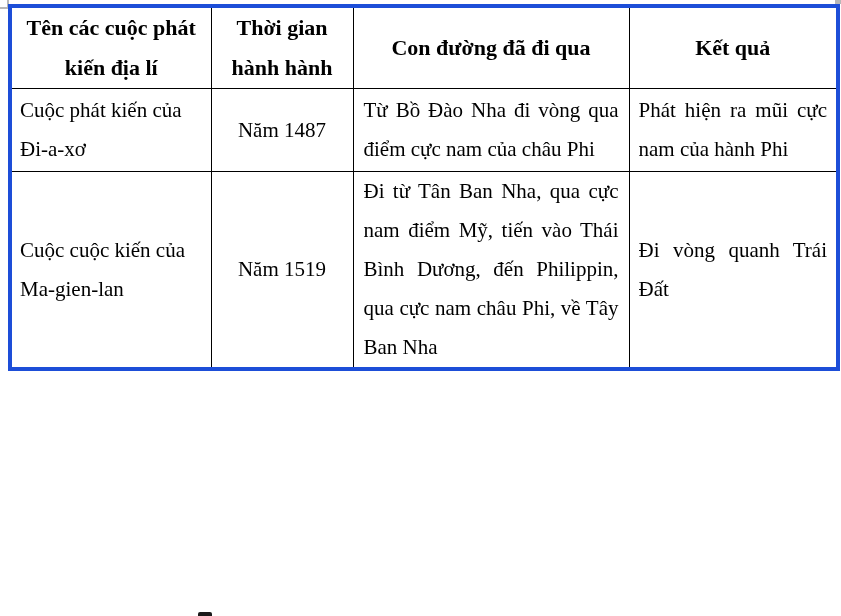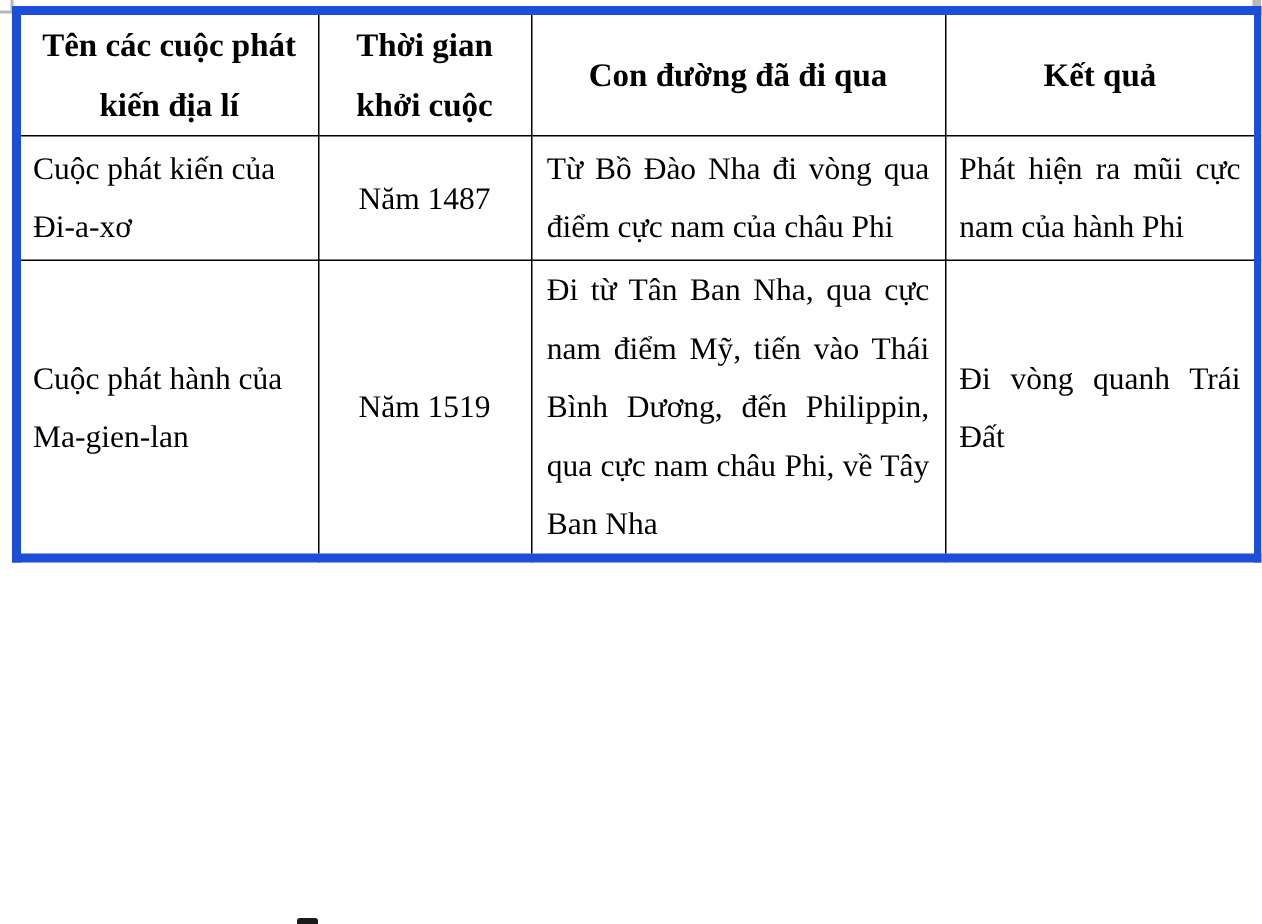--- a/index.html
+++ b/index.html
@@ -16,21 +16,21 @@
       background: #ffffff;
       overflow: hidden;
     }
     table.doc-table {
       position: absolute;
       left: 8px;
       top: 4px;
       width: 828px;
       border-collapse: collapse;
       table-layout: fixed;
-      border: 6px solid #1d4ed8;
+      border: 4px solid #1d4ed8;
     }
     .doc-table th,
     .doc-table td {
       border: 1.5px solid #000000;
       vertical-align: middle;
       overflow: hidden;
       background: #ffffff;
     }
     .doc-table th {
       font-weight: bold;
@@ -87,34 +87,34 @@
   <table class="doc-table">
     <colgroup>
       <col style="width:201px">
       <col style="width:142px">
       <col style="width:276px">
       <col style="width:209px">
     </colgroup>
     <thead>
       <tr class="header-row">
         <th>Tên các cuộc phát kiến địa lí</th>
-        <th>Thời gian khởi cuộc</th>
+        <th>Thời gian hành hành</th>
         <th>Con đường đã đi qua</th>
         <th>Kết quả</th>
       </tr>
     </thead>
     <tbody>
       <tr class="row-0">
         <td class="col-name">Cuộc phát kiến của Đi-a-xơ</td>
         <td class="col-time">Năm 1487</td>
         <td class="col-route">Từ Bồ Đào Nha đi vòng qua điểm cực nam của châu Phi</td>
         <td class="col-result">Phát hiện ra mũi cực nam của hành Phi</td>
       </tr>
       <tr class="row-3">
-        <td class="col-name">Cuộc phát hành của Ma-gien-lan</td>
+        <td class="col-name">Cuộc cuộc kiến của Ma-gien-lan</td>
         <td class="col-time">Năm 1519</td>
         <td class="col-route">Đi từ Tân Ban Nha, qua cực nam điểm Mỹ, tiến vào Thái Bình Dương, đến Philippin, qua cực nam châu Phi, về Tây Ban Nha</td>
         <td class="col-result">Đi vòng quanh Trái Đất</td>
       </tr>
     </tbody>
   </table>
 
 </div>
 
 </body></html>

